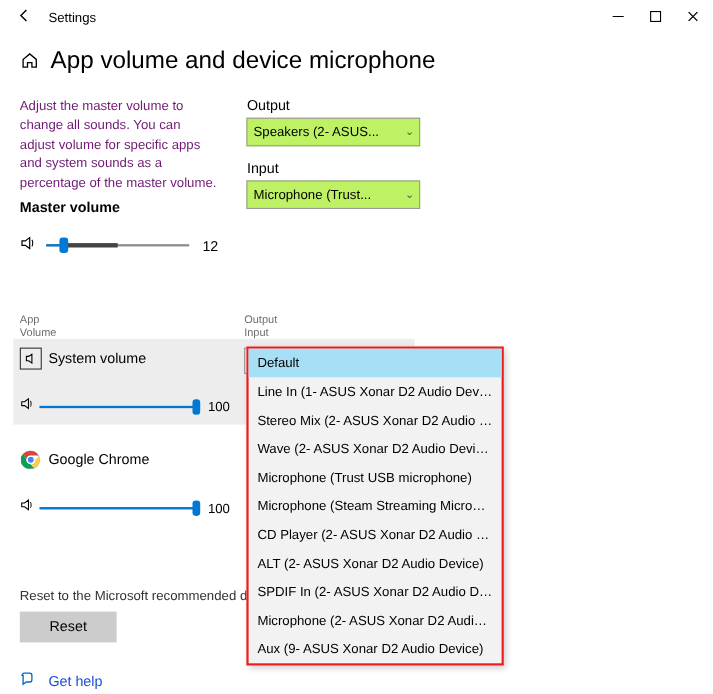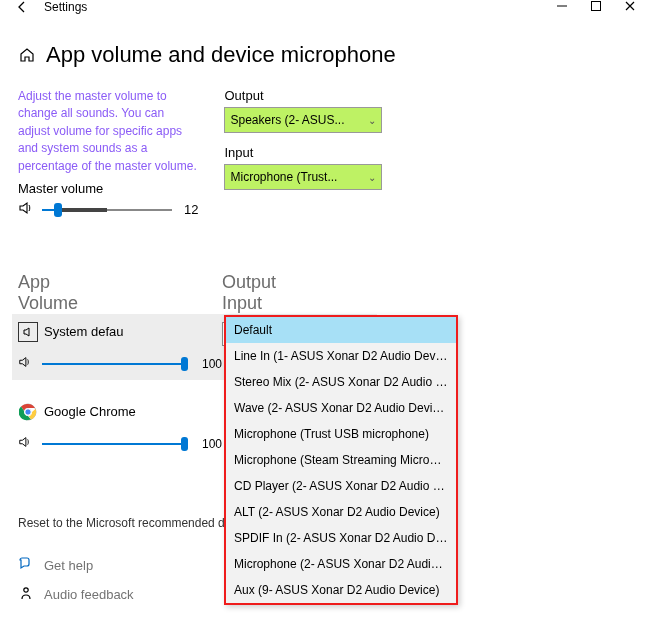--- a/index.html
+++ b/index.html
@@ -1,63 +1,63 @@
 <!DOCTYPE html>
 <html><head>
 <meta charset="utf-8">
 <style>
 * { margin:0; padding:0; box-sizing:border-box; font-family:"Segoe UI",Arial,sans-serif; }
 body { width:648px; height:631px; background:#fff; overflow:hidden; position:relative; }
-.titlebar { height:32px; display:flex; align-items:flex-start; padding:0 12px; }
+.titlebar { height:32px; display:flex; align-items:center; padding:0 12px; }
 .titlebar .back { width:20px; text-align:center; cursor:pointer; }
 .titlebar .title { margin-left:12px; font-size:12px; }
 .titlebar .wincontrols { margin-left:auto; display:flex; gap:22px; }
 .titlebar .wincontrols span { cursor:pointer; font-size:12px; }
 .main { padding:10px 18px 0 18px; }
 .head-row { display:flex; align-items:center; }
 .home-icon svg { display:block; }
 .page-title { font-size:22px; font-weight:400; margin-left:10px; }
 .row1 { display:flex; margin-top:20px; }
-.desc { width:180px; font-size:12px; color:#8b5cf6; line-height:1.45; }
+.desc { width:180px; font-size:12px; color:#701a75; line-height:1.45; }
 .right-col { margin-left:26px; }
 .label { font-size:13px; color:#000; margin-bottom:4px; }
 .select { width:158px; height:26px; border:1px solid #999; font-size:12px; padding:2px 5px; display:flex; align-items:center; justify-content:space-between; background:#bef264; cursor:pointer; margin-bottom:12px; }
 .select .chev { font-size:10px; color:#555; }
-.master-label { font-size:13px; margin-top:6px; }
-.master-slider-row { display:flex; align-items:center; margin-top:4px; }
+.master-label { font-size:13px; margin-top:6px;font-weight:bold; }
+.master-slider-row { display:flex; align-items:center; margin-top:17px; }
 .spk-icon { width:18px; }
 .slider { position:relative; width:130px; height:20px; margin:0 6px; }
 .track { position:absolute; top:9px; left:0; right:0; height:2px; background:#888; }
 .track-fill { position:absolute; top:9px; left:0; height:2px; background:#0078d4; }
 .track-mid { position:absolute; top:8px; height:4px; background:#444; }
 .thumb { position:absolute; top:3px; width:8px; height:14px; background:#0078d4; border-radius:3px; }
 .mval { font-size:13px; margin-left:6px; }
-.headers { display:flex; font-size:18px; color:#6d6d6d; margin-top:52px; }
+.headers { display:flex; font-size:10px; color:#6d6d6d; margin-top:52px; }
 .headers .h1 { width:204px; }
 .app-row { display:flex; align-items:flex-start; padding:8px 0 6px 0; position:relative; }
 .app-row.sel { background:#ededed; margin-left:-6px; padding-left:6px; width:365px; }
 .app-left { width:204px; }
 .app-title-row { display:flex; align-items:center; font-size:13px; }
 .app-title-row .ico { width:20px; height:20px; display:flex; align-items:center; justify-content:center; margin-right:6px; }
-.app-sl-row { display:flex; align-items:center; margin-top:12px;justify-content:space-between; }
+.app-sl-row { display:flex; align-items:center; margin-top:24px; }
 .small-slider { position:relative; width:145px; height:20px; margin:0 4px; }
 .small-slider .track { top:9px; height:2px; background:#888; }
 .small-slider .track-fill { top:9px; height:2px; background:#0078d4; }
 .small-slider .thumb { top:3px; width:7px; height:14px; background:#0078d4; border-radius:3px; }
 .app-sl-row .val { font-size:12px; margin-left:4px; }
 .app-dropdown { width:136px; height:24px; border:1px solid #888; background:#fff; font-size:12px; padding:2px 6px; display:flex; align-items:center; justify-content:space-between; cursor:pointer; }
 .dropdown-list { position:absolute; top:315px; left:224px; width:234px; border:2px solid #ef1c1c; background:#f2f2f2; z-index:10; box-shadow:2px 2px 6px rgba(0,0,0,0.2); }
 .dropdown-list .item { font-size:12px; padding:6px 8px; cursor:pointer; white-space:nowrap; overflow:hidden; text-overflow:ellipsis; }
 .dropdown-list .item.hi { background:#a7e0f6; }
 .reset-line { font-size:12px; color:#333; margin-top:56px; }
 .reset-btn { width:88px; height:28px; background:#ccc; border:none; font-size:13px; margin-top:8px; cursor:pointer; }
 .links { margin-top:26px; }
 .link-row { display:flex; align-items:center; margin-bottom:10px; font-size:13px; }
 .link-row .li-icon { width:18px; margin-right:8px; color:#0067c0; }
-.link-row a { color:#737373; text-decoration:none; cursor:pointer; }
+.link-row a { color:#1d4ed8; text-decoration:none; cursor:pointer; }
 .sys-sound-icon { width:18px; height:18px; border:1px solid #333; display:flex; align-items:center; justify-content:center; }
 .chrome-icon svg { display:block; }
 </style>
 </head>
 <body>
 
 <div class="titlebar">
   <span class="back">
     <svg width="14" height="14" viewBox="0 0 14 14">
         <path d="M9 2 L4 7 L9 12" fill="none" stroke="#000" stroke-width="1.3"></path>
@@ -135,21 +135,21 @@
 
   <div id="apps-container">
       <div class="app-row sel">
         <div class="app-left">
           <div class="app-title-row">
             <span class="ico sys-sound-icon">
               <svg width="12" height="12" viewBox="0 0 12 12">
                 <path d="M2 4h2l3-2v8l-3-2H2z" fill="none" stroke="#000" stroke-width="1"></path>
               </svg>
             </span>
-            <span>System defau</span>
+            <span>System volume</span>
           </div>
           <div class="app-sl-row">
             <span><svg width="14" height="14" viewBox="0 0 16 16">
                 <path d="M2 6h3l4-3v10l-4-3H2z" fill="none" stroke="#000" stroke-width="1.1"></path>
                 <path d="M11 5c1 1 1 5 0 6" fill="none" stroke="#000" stroke-width="1"></path>
               </svg></span>
             <div class="small-slider">
               <div class="track"></div>
               <div class="track-fill" style="width:100%"></div>
               <div class="thumb" style="left:calc(100% - 6px)"></div>
@@ -186,20 +186,21 @@
               <div class="track-fill" style="width:100%"></div>
               <div class="thumb" style="left:calc(100% - 6px)"></div>
             </div>
             <span class="val">100</span>
           </div>
         </div>
       </div>
     </div>
 
   <div class="reset-line">Reset to the Microsoft recommended defau</div>
+  <button class="reset-btn">Reset</button>
 
   <div class="links">
     <div class="link-row">
       <span class="li-icon">
         <svg width="16" height="16" viewBox="0 0 16 16">
             <path d="M2 4c0-1 1-2 2-2h5c1 0 2 1 2 2v4c0 1-1 2-2 2H6l-3 2V4z" fill="none" stroke="#0067c0" stroke-width="1.2"></path>
           </svg>
       </span>
       <a>Get help</a>
     </div>

